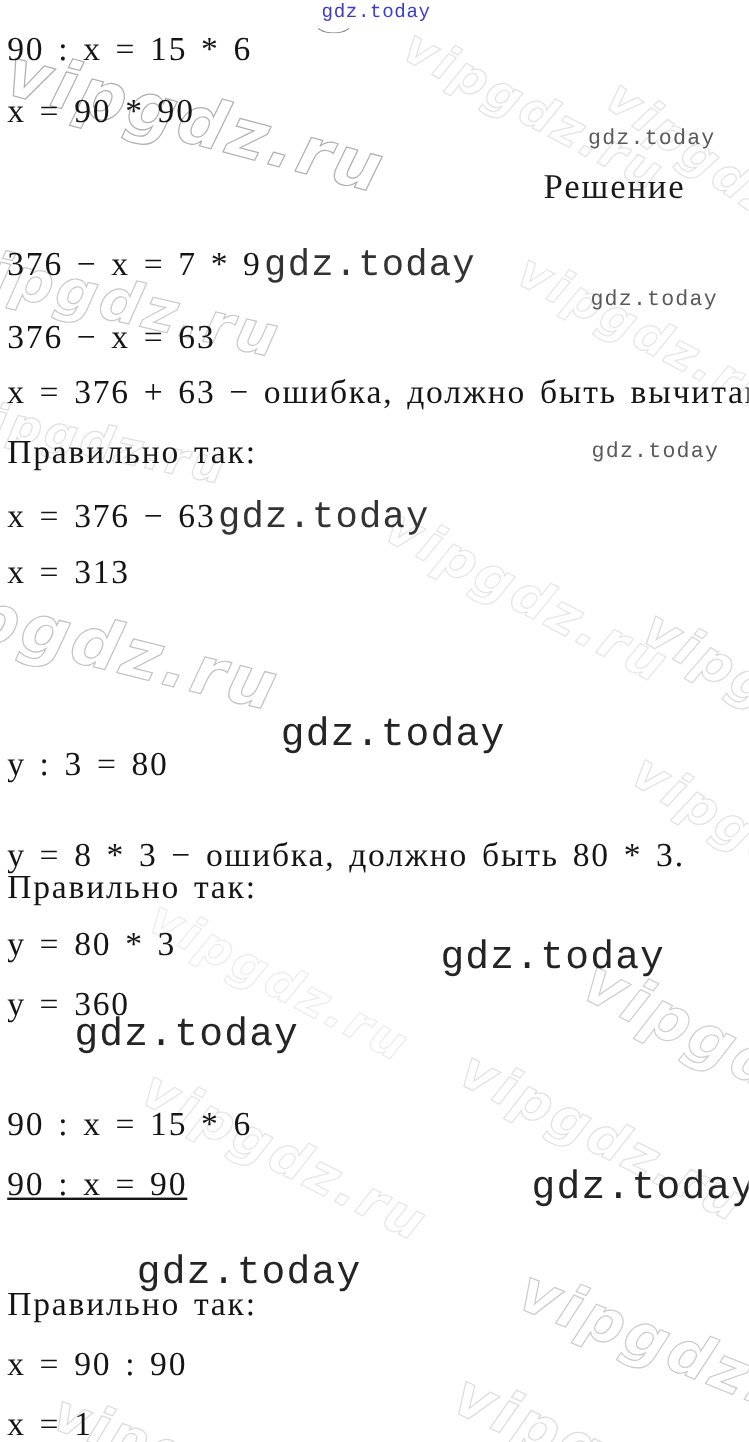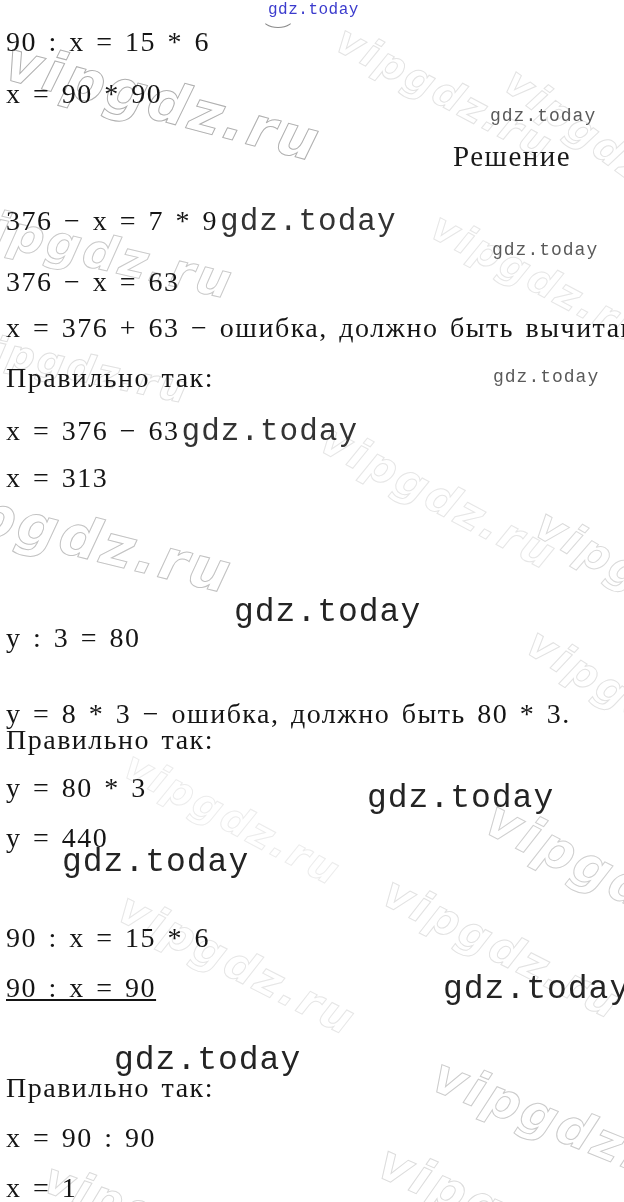--- a/index.html
+++ b/index.html
@@ -104,21 +104,21 @@
   <div class="eq" style="top:362px;"><span>Правильно так:</span></div>
   <div class="eq" style="top:414px;"><span>x = 376 − 63</span><span class="gdz gdz-inline">gdz.today</span></div>
   <div class="eq" style="top:462px;"><span>x = 313</span></div>
 
   <span class="gdz gdz-abs gdz-big" style="left:234px; top:594px;">gdz.today</span>
   <div class="eq" style="top:622px;"><span>y : 3 = 80</span></div>
   <div class="eq" style="top:698px;"><span>y = 8 * 3 − ошибка, должно быть 80 * 3.</span></div>
   <div class="eq" style="top:724px;"><span>Правильно так:</span></div>
   <div class="eq" style="top:772px;text-align:right;"><span>y = 80 * 3</span></div>
   <span class="gdz gdz-abs gdz-big" style="left:367px; top:780px;">gdz.today</span>
-  <div class="eq" style="top:822px;"><span>y = 440</span></div>
+  <div class="eq" style="top:822px;"><span>y = 360</span></div>
   <span class="gdz gdz-abs gdz-big" style="left:62px; top:844px;">gdz.today</span>
 
   <div class="eq" style="top:922px;"><span>90 : x = 15 * 6</span></div>
   <div class="eq" style="top:972px;text-decoration:underline;"><span>90 : x = 90</span></div>
   <span class="gdz gdz-abs gdz-big" style="left:443px; top:971px;">gdz.today</span>
   <span class="gdz gdz-abs gdz-big" style="left:114px; top:1042px;">gdz.today</span>
   <div class="eq" style="top:1072px;"><span>Правильно так:</span></div>
   <div class="eq" style="top:1122px;"><span>x = 90 : 90</span></div>
   <div class="eq" style="top:1172px;"><span>x = 1</span></div>
 

